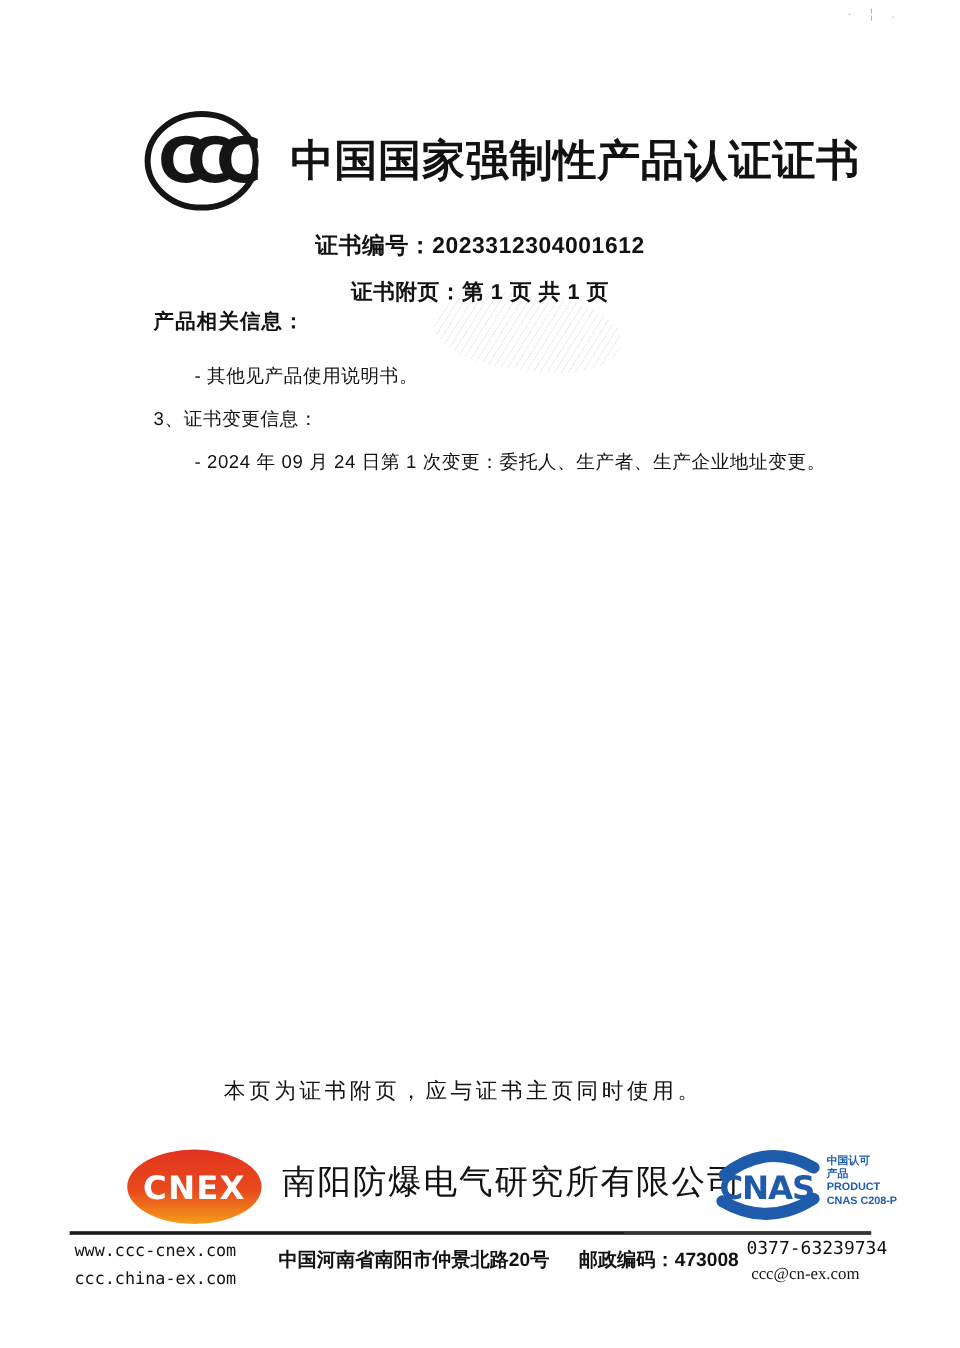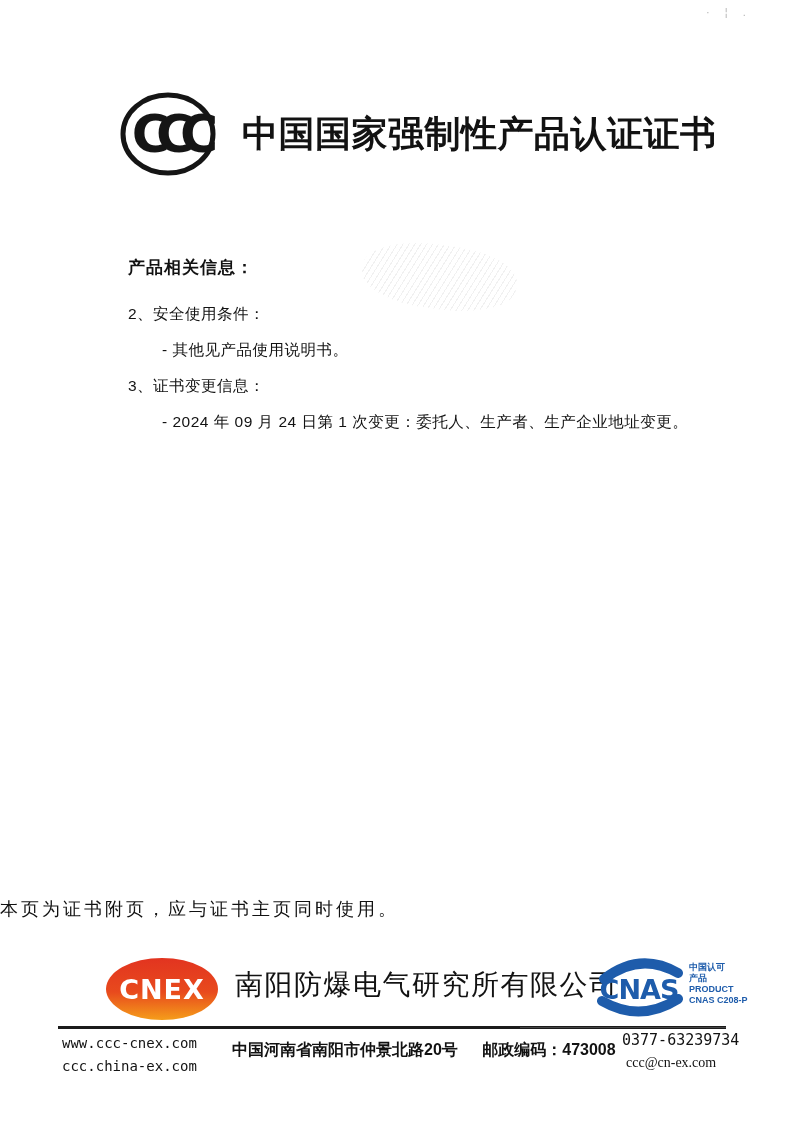--- a/index.html
+++ b/index.html
@@ -36,21 +36,21 @@
   
   .scan-smudge {
     position:absolute; left:362px; top:245px; width:155px; height:64px;
     background:repeating-linear-gradient(115deg, rgba(110,110,110,0.22) 0 1px, transparent 1px 5px);
     transform:rotate(7deg); border-radius:45%;
     opacity:0.45; pointer-events:none;
   }
   .scan-noise { position:absolute; left:706px; top:6px; color:#b5b5b5; font-size:11px; letter-spacing:6px; }
 
   
-  .footer-note { position:absolute; top:897px; left:0; width:772px; text-align:left; font-size:18px; letter-spacing:3px; }
+  .footer-note { position:absolute; top:897px; left:0; width:772px; text-align:center; font-size:18px; letter-spacing:3px; }
 
   
   .cnex-logo { position:absolute; left:103px; top:956px; width:118px; height:66px; }
   .company-name {
     position:absolute; left:235px; top:966px;
     font-size:28px; font-weight:normal; letter-spacing:1.5px; white-space:nowrap;
   }
   .cnas-logo-wrap { position:absolute; left:594px; top:949px; display:flex; align-items:flex-start; }
   .cnas-svg { width:92px; height:74px; }
   .cnas-side { margin-left:3px; padding-top:13px; color:var(--cnas-blue,#1e5cab); font-size:9px; line-height:11px; font-weight:bold; white-space:nowrap; }
@@ -71,27 +71,34 @@
 
   <div class="scan-noise">· ¦ .</div>
   <div class="scan-smudge"></div>
 
   <svg class="ccc-logo" viewBox="0 0 100 88" aria-hidden="true">
     <ellipse cx="50" cy="44" rx="45" ry="39" fill="none" stroke="#151515" stroke-width="5"></ellipse>
     <text x="50" y="62" text-anchor="middle" font-family="DejaVu Sans, sans-serif" font-size="52" font-weight="bold" letter-spacing="-14" fill="#151515">CCC</text>
   </svg>
   <h1 class="page-title">中国国家强制性产品认证证书</h1>
 
+  <div class="cert-meta">
+    <div class="cert-line1">
+      <span>证书编号：</span><span>2023312304001612</span>
+    </div>
+    <div class="cert-line2">
+      <span>证书附页：</span><span>第 1 页  共 1 页</span>
+    </div>
+  </div>
 
   <div class="body-block">
     <div class="body-heading">产品相关信息：</div>
 
 
     <div>
-      <div class="sec-title">2、安全使用条件：</div>
       <div class="sub-line">- 其他见产品使用说明书。</div>
     </div>
 
     <div>
       <div class="sec-title">3、证书变更信息：</div>
       <div class="sub-line">- 2024 年 09 月 24 日第 1 次变更：委托人、生产者、生产企业地址变更。</div>
     </div>
   </div>
 
   <div class="footer-note">本页为证书附页，应与证书主页同时使用。</div>

